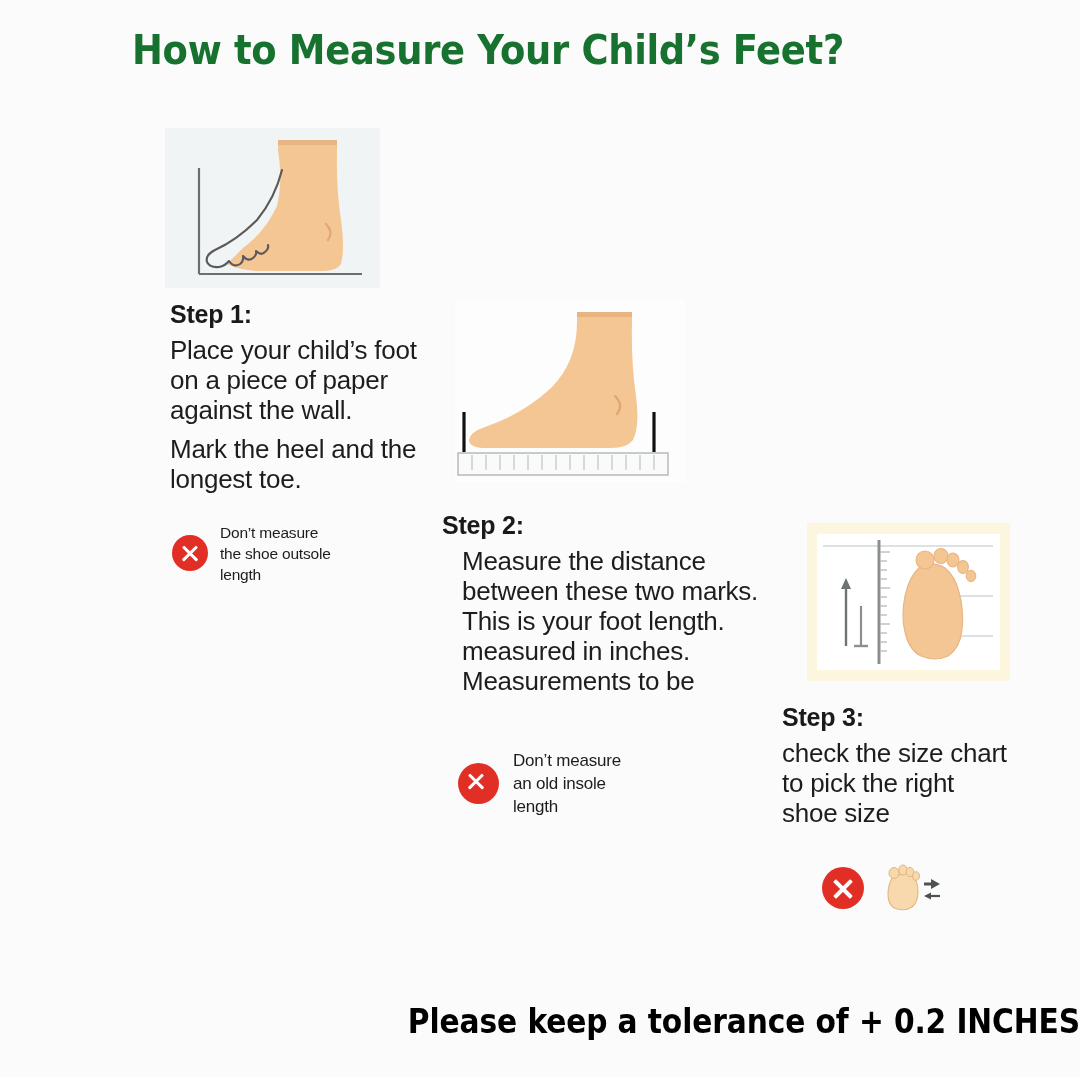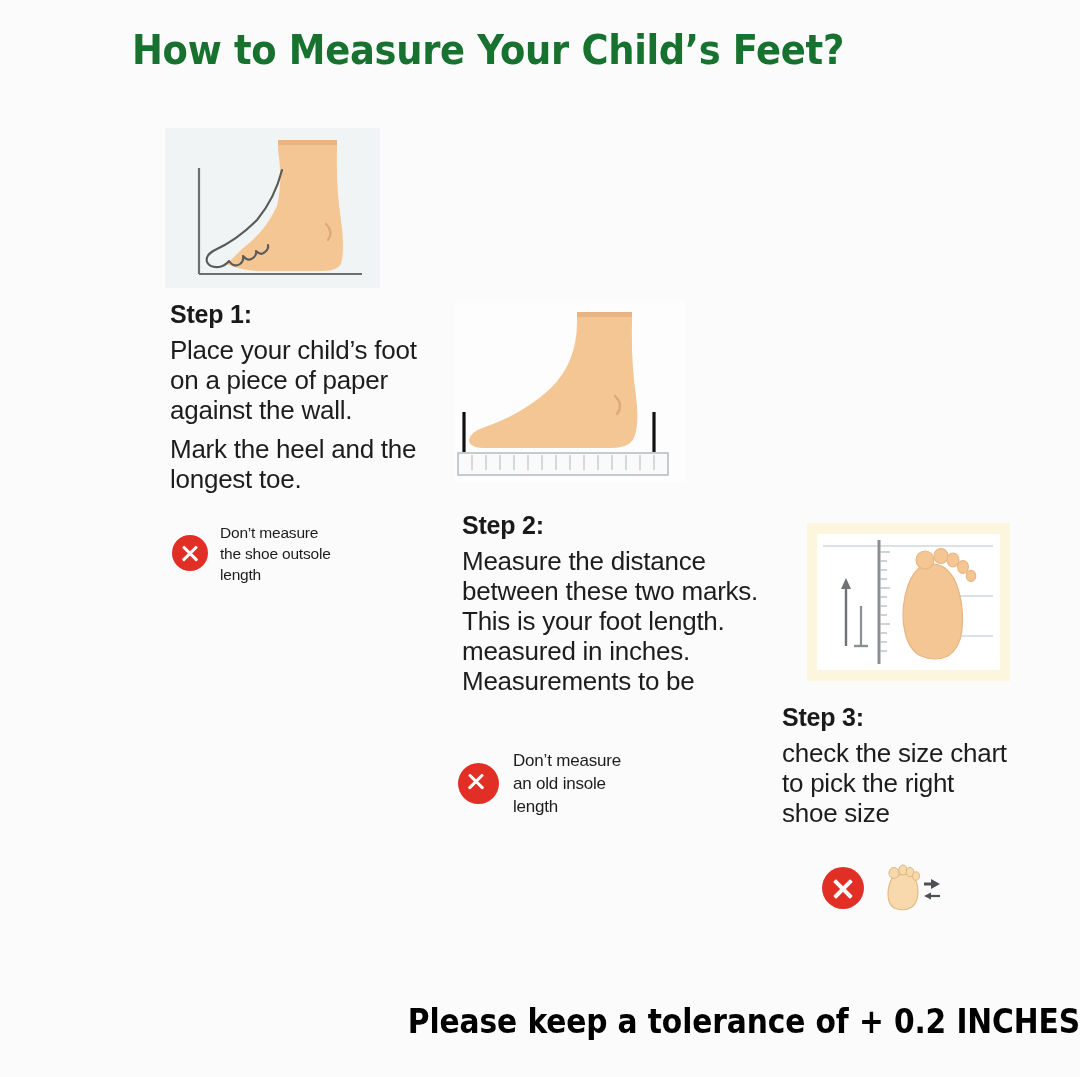--- a/index.html
+++ b/index.html
@@ -179,21 +179,21 @@
         <line x1="129" y1="155" x2="129" y2="170"></line>
         <line x1="143" y1="155" x2="143" y2="170"></line>
         <line x1="157" y1="155" x2="157" y2="170"></line>
         <line x1="171" y1="155" x2="171" y2="170"></line>
         <line x1="185" y1="155" x2="185" y2="170"></line>
         <line x1="199" y1="155" x2="199" y2="170"></line>
       </g>
     </svg>
   </div>
 
-  <div class="step-head" style="left:462px; top:511px;">Step 2:</div>
+  <div class="step-head" style="left:442px; top:511px;">Step 2:</div>
   <div class="step-body" style="left:462px; top:546px; width:330px;">
     <p>Measure the distance</p>
     <p>between these two marks.</p>
     <p>This is your foot length.</p>
     <p>measured in inches.</p>
     <p>Measurements to be</p>
   </div>
 
   <div class="badge" style="left:458px; top:748px;">
     <div class="badge-circle" style="width:41px;height:41px;"></div>

